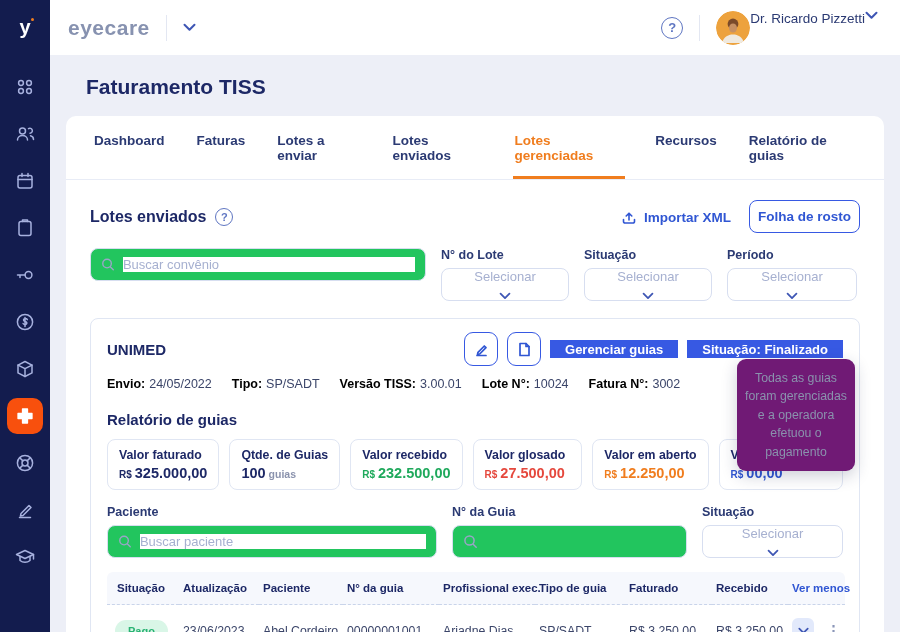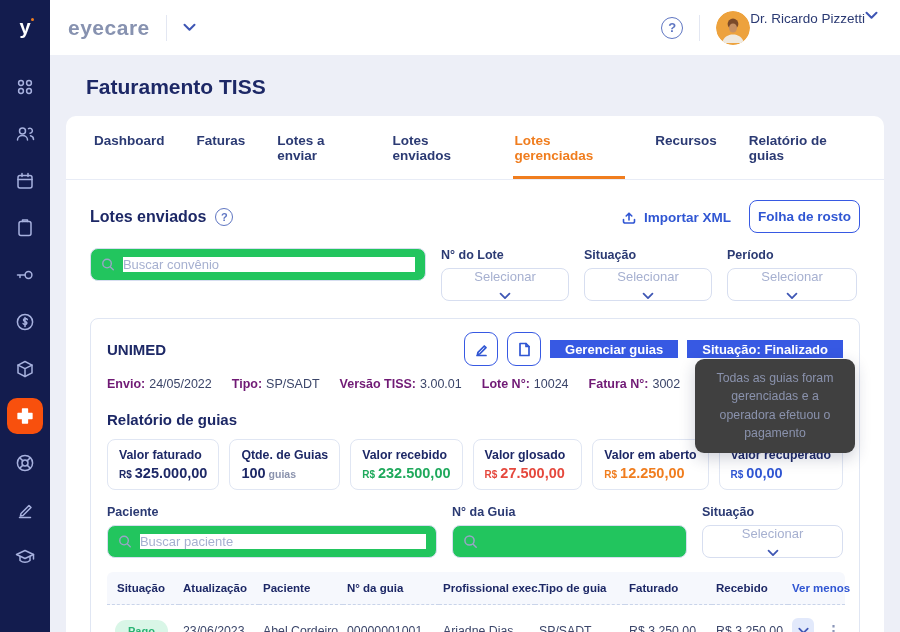--- a/index.html
+++ b/index.html
@@ -55,32 +55,32 @@
   
   .lote { border:1px solid #e0e6f3; border-radius:8px; margin-top:17px; padding:13px 16px 20px; position:relative; }
   .lote-head { display:flex; align-items:center; }
   .lote-name { font-size:15px; font-weight:bold; color:#1d2866; }
   .lote-actions { margin-left:auto; display:flex; gap:9px; align-items:center; }
   .icon-btn { width:34px; height:34px; border:1.6px solid #3759e3; border-radius:9px; background:#fff; display:flex; align-items:center; justify-content:center; cursor:pointer; }
   .icon-btn svg { stroke:#3056d3; fill:none; stroke-width:1.7; stroke-linecap:round; stroke-linejoin:round; }
   .btn-primary { background:#3759e3; color:#fff; border:none; font-size:13px; font-weight:bold; border-radius:0; height:18px; padding:0 15px; cursor:pointer; font-family:inherit; }
 
   .meta { display:flex; gap:20px; margin-top:11px; font-size:12.5px; color:#3b4569; }
-  .meta b { color:#701a75; margin-right:4px; }
+  .meta b { color:#000000; margin-right:4px; }
 
   .rel-title { font-size:15px; font-weight:bold; color:#1d2866; margin-top:20px; }
 
   .stats { display:flex; gap:10px; margin-top:11px; }
   .stat { flex:1; border:1px solid #e0e6f3; border-radius:8px; padding:8px 11px; background:#fff; }
   .stat-title { font-size:12.3px; font-weight:bold; color:#1d2866; white-space:nowrap; }
   .stat-val { font-size:14.5px; font-weight:bold; margin-top:3px; white-space:nowrap; }
   .stat-val .pre { font-size:10px; margin-right:3px; }
   .stat-val .suf { font-size:10.5px; color:#8a92ad; font-weight:bold; margin-left:3px; }
 
-  .tooltip { position:absolute; right:4px; top:40px; width:160px; background:#404040; border-radius:9px; box-shadow:0 5px 16px rgba(27,35,77,.22); padding:10px 8px; font-size:12.3px; color:#8a92ad; text-align:center; line-height:1.5; z-index:30;margin-left:36px; }
+  .tooltip { position:absolute; right:4px; top:40px; width:118px; background:#701a75; border-radius:9px; box-shadow:0 5px 16px rgba(27,35,77,.22); padding:10px 8px; font-size:12.3px; color:#8a92ad; text-align:center; line-height:1.5; z-index:30;margin-left:36px; }
 
   
   .g-filters { display:flex; gap:15px; margin-top:15px; }
   table.guides { width:100%; border-collapse:collapse; margin-top:14px; table-layout:fixed; }
   .guides th { background:#f6f8fd; font-size:11.5px; font-weight:bold; color:#1d2866; text-align:left; padding:10px 4px; white-space:nowrap; }
   .guides th:first-child { padding-left:10px; border-radius:6px 0 0 0; }
   .guides th:last-child { border-radius:0 6px 0 0; color:#3056d3; cursor:pointer; }
   .guides thead tr { border-bottom:1px dashed #c9d4ea; }
   .guides tbody tr { border-bottom:1px dashed #d5deef; }
   .guides td { font-size:12.3px; color:#3b4569; padding:13px 4px; white-space:nowrap; overflow:hidden; }

